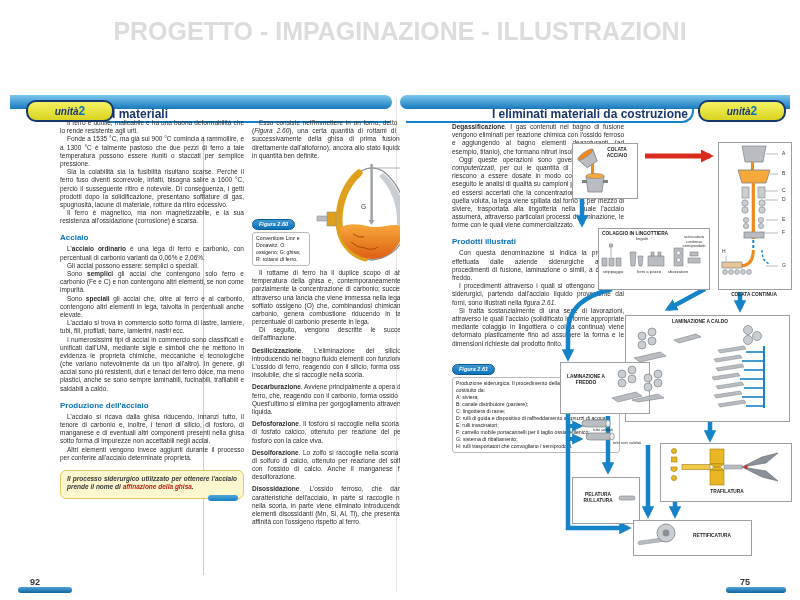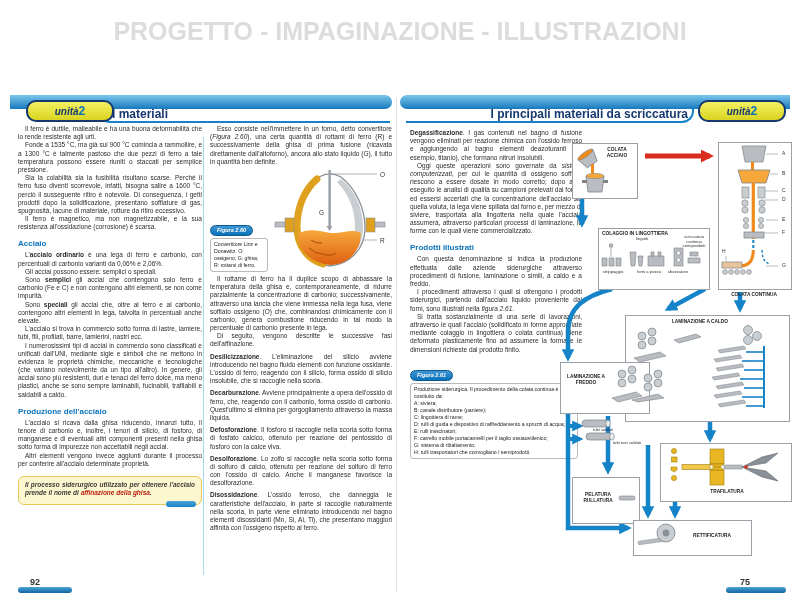--- a/index.html
+++ b/index.html
@@ -25,21 +25,21 @@
     background:linear-gradient(#f4f163,#d9d41f);display:flex;align-items:center;justify-content:center;z-index:4;}
   .unit-word{font-size:10px;font-weight:bold;font-style:italic;color:#16386e;}
   .unit-num{font-size:12px;font-weight:bold;color:#0a72b9;}
   .sec-title{font-size:12px;font-weight:bold;color:#16386e;z-index:4;}
   .underline-l{left:88px;top:12px;width:290px;height:14px;border-left:2px solid #1583c7;
     border-bottom:2px solid #1583c7;border-bottom-left-radius:12px;}
   .underline-r{left:6px;top:12px;width:286px;height:14px;border-right:2px solid #1583c7;
     border-bottom:2px solid #1583c7;border-bottom-right-radius:12px;}
 
   
-  .col{top:30px;}
+  .col{top:24px;margin-left:42px;}
   #l-col1{left:8px;width:184px;}
   #l-col2{left:200px;width:182px;}
   #r-col1{left:10px;width:172px;}
   .colsep{top:42px;width:1px;height:438px;background:#a8d9f2;}
   .para{margin:0;font-size:6.5px;line-height:1.26;text-align:justify;color:#2b2b2b;text-indent:7px;}
   .dpara{margin:4px 0 0 0;font-size:6.5px;line-height:1.26;text-align:justify;color:#2b2b2b;}
   .subhead{margin:8px 0 3px 0;font-size:8px;color:#0a72b9;font-weight:bold;}
   .b{font-weight:bold;}  .i{font-style:italic;}  .red{color:#bb1c10;}
 
   
@@ -155,21 +155,21 @@
         </div>
     </div>
 
     <div class="abs pagenum" style="left:20px;top:482px;">92</div>
     <div class="abs swoosh" style="left:8px;top:492px;width:54px;"></div>
   </div>
 
   <div class="abs page" id="page-right">
     <div class="abs band"></div>
     <div class="abs underline-r"></div>
-    <div class="abs sec-title" style="left:70px;top:12px;width:218px;text-align:right;">I principali materiali da scriccatura</div>
+    <div class="abs sec-title" style="left:70px;top:12px;width:218px;text-align:right;">I eliminati materiali da costruzione</div>
     <div class="abs unit-tab" style="left:298px;">
       <span class="unit-word">unità</span>
       <span class="unit-num">2</span>
     </div>
 
     <div class="abs col" id="r-col1">
       <div>
           <p class="dpara"><span class="b">Degassificazione</span><span>. I gas contenuti nel bagno di fusione vengono eliminati per reazione chimica con l'ossido ferroso e aggiungendo al bagno elementi deazoturanti (ad esempio, titanio), che formano nitruri insolubili.</span></p>
           <p class="para"><span>Oggi queste operazioni sono governate da </span><span class="i">sistemi computerizzati</span><span>, per cui le quantità di ossigeno soffiate riescono a essere dosate in modo corretto; dopo aver eseguito le analisi di qualità su campioni prelevati dal forno, ed essersi accertati che la concentrazione dell'acciaio sia quella voluta, la lega viene spillata dal forno e, per mezzo di siviere, trasportata alla lingotteria nella quale l'acciaio assumerà, attraverso particolari processi di laminazione, le forme con le quali viene commercializzato.</span></p>
           <h3 class="subhead">Prodotti illustrati</h3>

